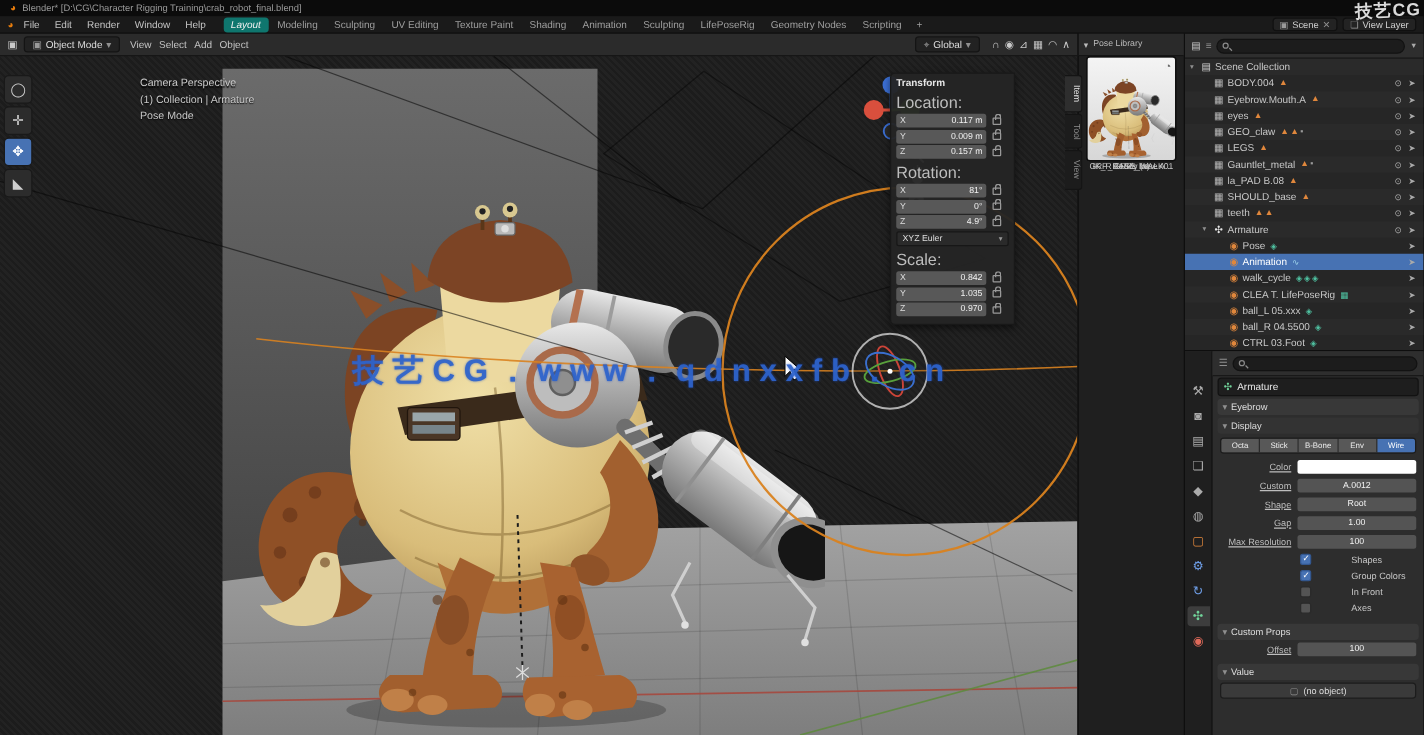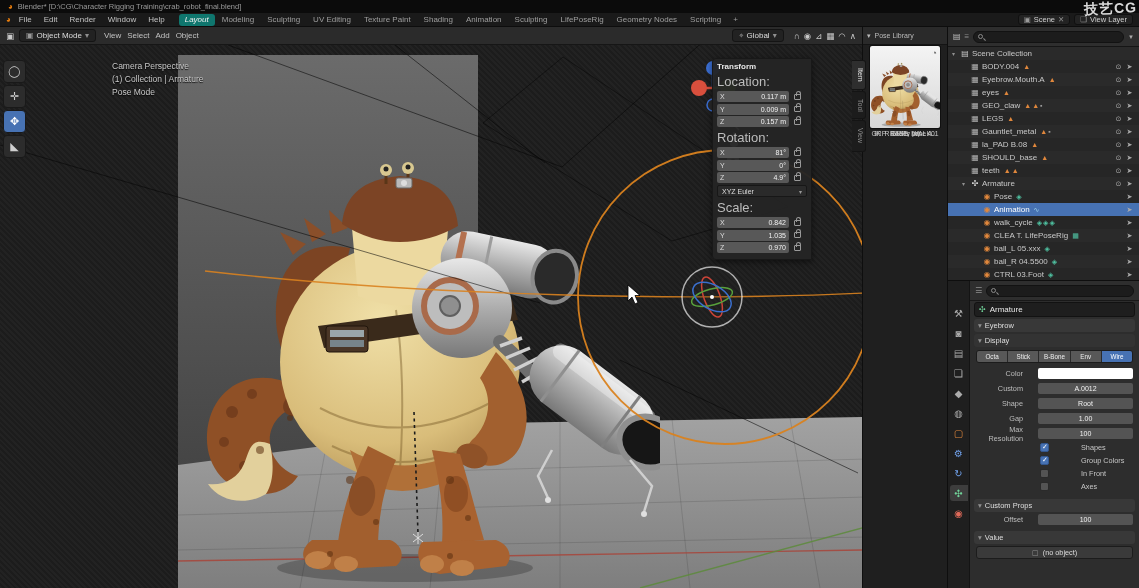--- a/index.html
+++ b/index.html
@@ -105,21 +105,21 @@
   .namefield{margin:1px 4px;height:15px;background:#1e1e1e;border:1px solid #121212;border-radius:3px;
              display:flex;align-items:center;gap:4px;padding:0 4px;color:#e6e6e6;font-size:8px;}
   .psec{margin:2px 4px 0 4px;height:13px;background:#383838;border-radius:3px;display:flex;align-items:center;
         padding:0 4px;color:#dedede;font-size:7.5px;gap:3px;}
   .seg{display:flex;margin:3px 6px;height:13px;border-radius:3px;overflow:hidden;border:1px solid #1c1c1c;}
   .seg-btn{flex:1;background:#585858;color:#eee;font-size:6.3px;display:flex;align-items:center;justify-content:center;
            border-right:1px solid #2a2a2a;}
   .seg-btn:last-child{border-right:none;}
   .seg-btn.act{background:#4772b3;color:#fff;}
   .prow{display:flex;align-items:center;height:15px;padding:0 6px;}
-  .plabel{flex:0 0 62px;text-align:right;color:#bdbdbd;font-size:7.3px;padding-right:15px;}
+  .plabel{flex:0 0 62px;text-align:right;color:#bdbdbd;font-size:7.3px;padding-right:5px;text-decoration:underline;}
   .pv{flex:1;height:11px;background:#545454;border-radius:2px;color:#f2f2f2;font-size:7px;display:flex;
       align-items:center;justify-content:center;}
   .pv.swatch{background:#fff;}
   .chkrow{display:flex;align-items:center;height:13px;padding-left:70px;gap:4px;}
   .chk{width:9px;height:9px;border-radius:2px;background:#545454;border:1px solid #2a2a2a;position:relative;flex:0 0 auto;}
   .chk.chk-on{background:#4772b3;border-color:#33578f;}
   .chk.chk-on::after{content:"✓";position:absolute;left:1px;top:-1.5px;color:#fff;font-size:7px;}
   .chklabel{color:#c6c6c6;font-size:7.3px;padding-left:28px;}
   .objbtn{margin:2px 6px;height:13px;background:#3a3a3a;border:1px solid #1c1c1c;border-radius:3px;display:flex;
           align-items:center;justify-content:center;gap:4px;color:#ddd;font-size:7.3px;}
@@ -358,20 +358,21 @@
           <span>✛</span>
         </div>
         <div class="tool-btn act">
           <span>✥</span>
         </div>
         <div class="tool-btn">
           <span>◣</span>
         </div>
       </div>
 
+    <div class="watermark">技艺CG．www．qdnxxfb．cn</div>
 
     <div class="tpanel">
       <h4>Transform</h4>
       <div class="tlabel">Location:</div>
       <div>
 
       <div class="trow">
           <div class="tfield">
               <span class="ax">X</span>
               <span class="tval">0.117 m</span>

